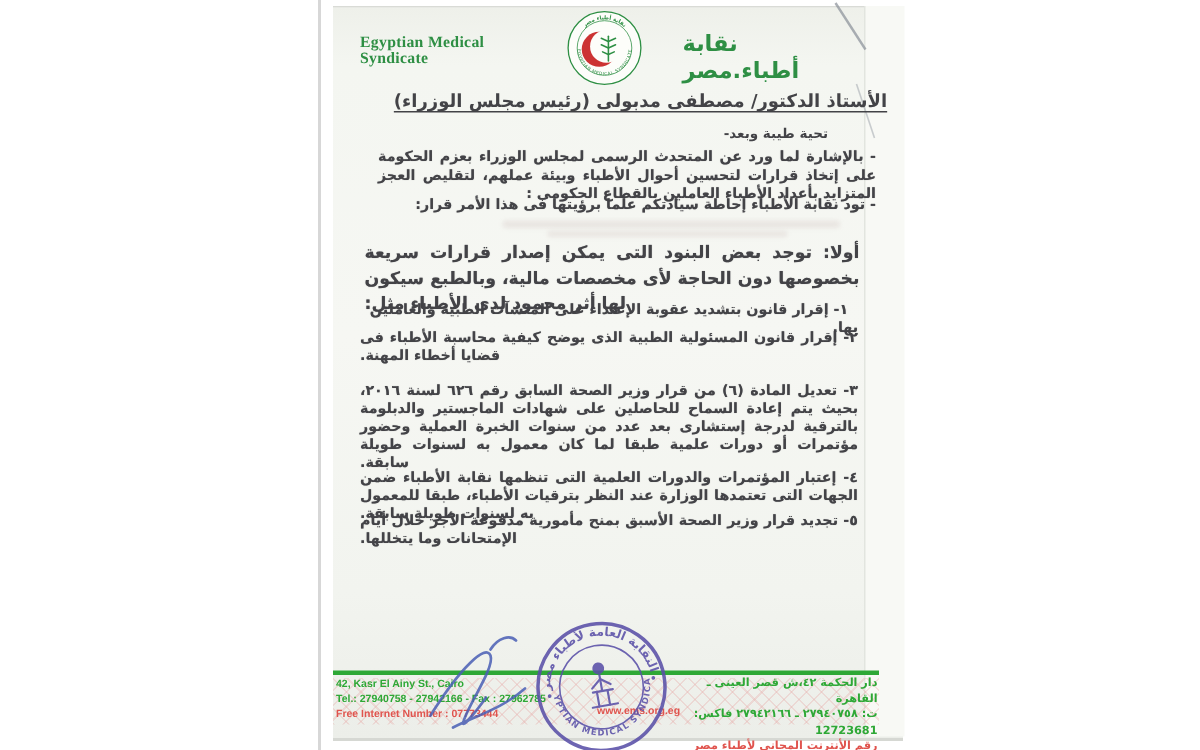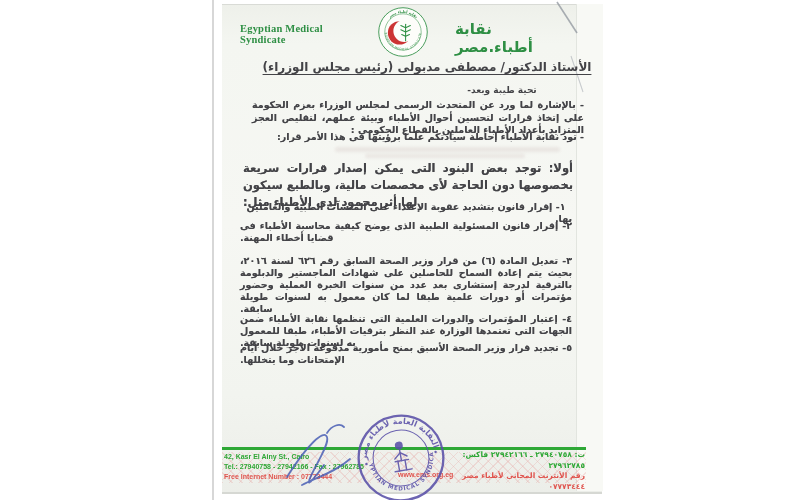--- a/index.html
+++ b/index.html
@@ -11,21 +11,21 @@
          background:linear-gradient(180deg,#eef0ea 0%,#f4f6f1 8%,#f6f7f3 45%,#f2f4ef 80%,#eceee9 100%);
          border-top:1px solid #d9dbd6;border-bottom:2px solid #d6d8d3;}
   #paper-strip{left:576px;top:4px;width:26px;height:487px;background:#f8f9f5;border-left:1px solid #e2e5df;}
   #sheet-edge{left:212px;top:0px;width:2px;height:500px;background:#d7d7d7;}
   
   .ar{direction:rtl;color:#434347;}
   .green{color:#2e8f44;}
   .serif{font-family:"Liberation Serif",serif;}
   .addressee{font-size:12px;font-weight:bold;text-align:center;
              text-decoration:underline;text-underline-offset:3px;}
-  .greet{font-size:9px;font-weight:bold;text-align:center;}
+  .greet{font-size:9px;font-weight:bold;text-align:right;}
   .para{font-size:9.5px;font-weight:600;line-height:12.5px;text-align:justify;text-align-last:right;
         text-shadow:0 0 .5px rgba(60,60,65,.55);margin-left:12px;}
   .heading{font-size:11.5px;font-weight:bold;line-height:17px;text-align:justify;text-align-last:left;
            text-underline-offset:3px;text-shadow:0 0 .5px rgba(50,50,55,.6);}
   .item{font-size:9.5px;font-weight:600;line-height:12px;text-align:justify;text-align-last:left;
         text-shadow:0 0 .5px rgba(60,60,65,.55);}
   .item.one-line{text-align:center;text-align-last:right;}
   
   .org-en{font-size:10.5px;font-weight:bold;letter-spacing:.2px;}
   .org-ar{font-size:15px;font-weight:bold;}
@@ -107,21 +107,22 @@
 
   <div class="abs foot fred" style="left:398px;top:470px;width:80px;z-index:1;">www.ems.org.eg</div>
 
   <div class="abs" style="left:224px;top:452px;width:165px;z-index:2;">
     <div class="foot fgreen">42, Kasr El Ainy St., Cairo</div>
     <div class="foot fgreen">Tel.: 27940758 - 27942166 - Fax : 27962785</div>
     <div class="foot fred">Free Internet Number : 07773444</div>
   </div>
 
   <div class="abs ar" style="left:445px;top:450px;width:140px;z-index:2;">
-    <div class="foot-ar fgreen">ت: ٢٧٩٤٠٧٥٨ ـ ٢٧٩٤٢١٦٦ فاكس: ٢٧٩٦٢٧٨٥</div>
+    <div class="foot-ar fgreen">دار الحكمة ٤٢،ش قصر العينى ـ القاهرة</div>
+    <div class="foot-ar fgreen">ت: ٢٧٩٤٠٧٥٨ ـ ٢٧٩٤٢١٦٦ فاكس: 12723681</div>
     <div class="foot-ar fred">رقم الأنترنت المجانى لأطباء مصر ٠٧٧٧٣٤٤٤</div>
   </div>
 
   <svg class="abs" style="left:272px;top:415px;width:105px;height:80px;z-index:4;" viewBox="0 0 105 80">
     <g stroke="#4a5fb5" stroke-width="1.8" fill="none" stroke-linecap="round" opacity=".85">
       <path d="M 15 62 C 35 30 52 14 55 22 C 58 30 40 55 37 66 C 35 72 45 60 52 50"></path>
       <path d="M 30 70 C 45 62 62 58 78 44"></path>
       <path d="M 55 18 C 60 10 68 8 72 12"></path>
     </g>
   </svg>

